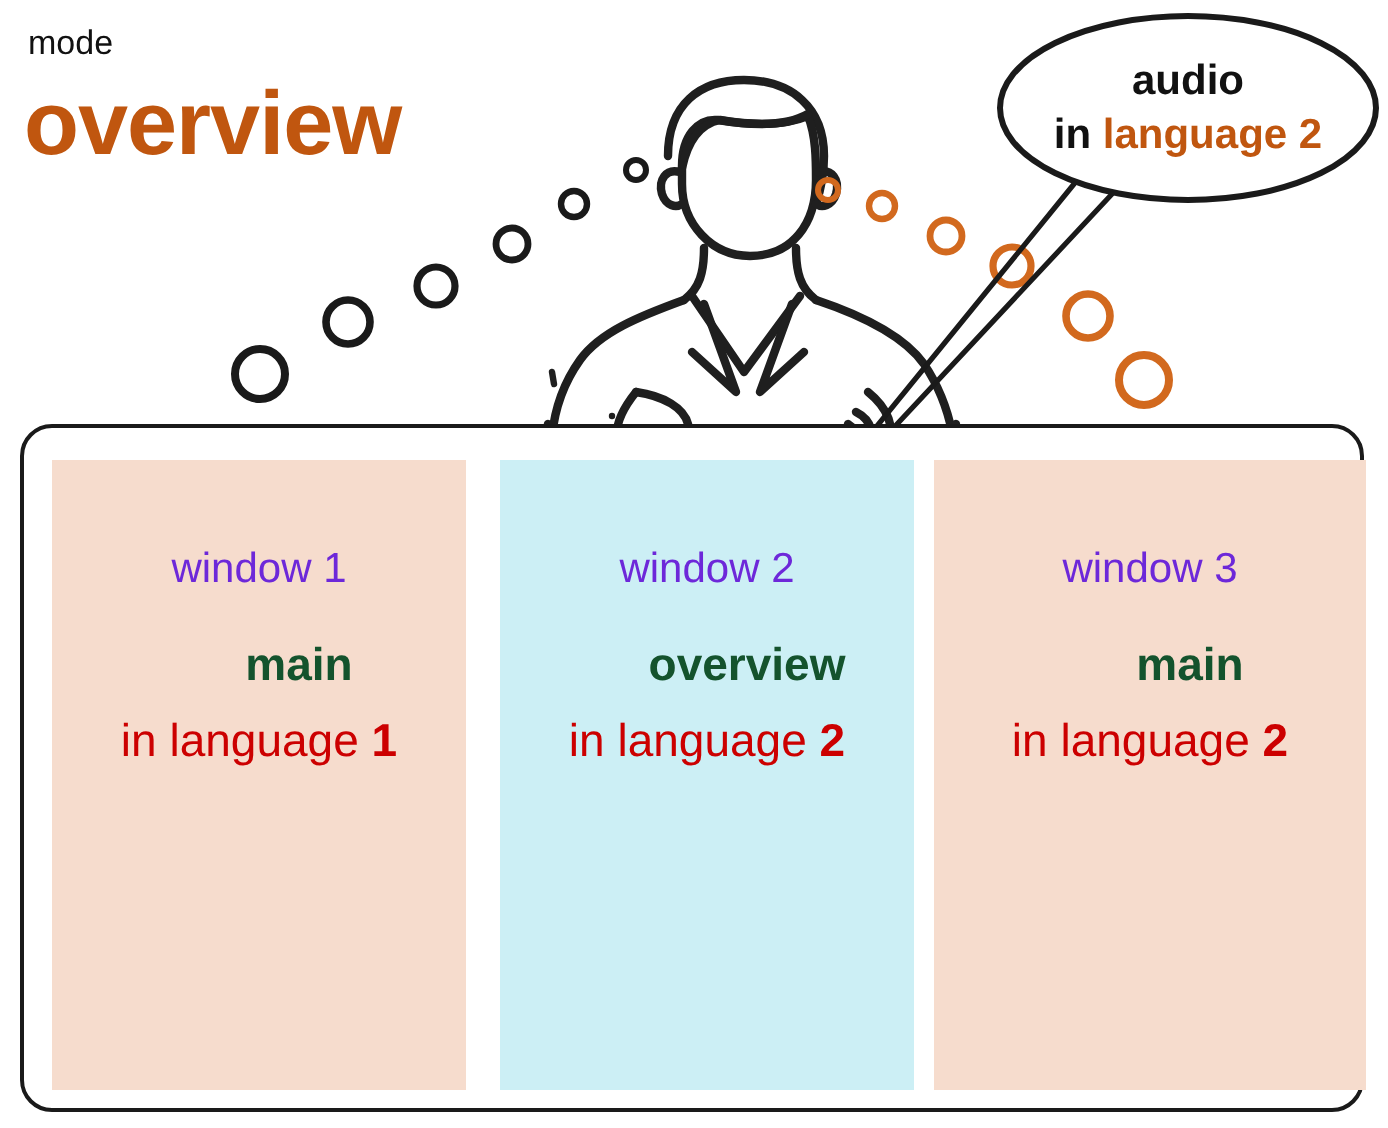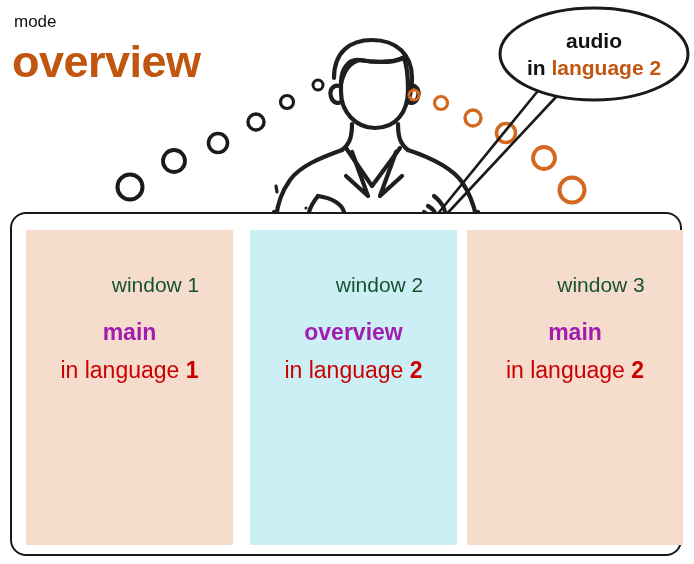--- a/index.html
+++ b/index.html
@@ -91,35 +91,35 @@
   .panel-3 { left: 455px; width: 216px; background: #F6DCCD; }
 
   .panel-title {
     position: absolute;
     top: 42px;
     left: 0;
     width: 100%;
     text-align: center;
     font-size: 21px;
     line-height: 25px;
-    color: #14532d;
-    white-space: nowrap;
-    padding-left: 26px;
+    color: #6d28d9;
+    white-space: nowrap;
   }
   .panel-kind {
     position: absolute;
     top: 88px;
     left: 0;
     width: 100%;
     text-align: center;
     font-size: 23px;
     line-height: 28px;
     font-weight: bold;
-    color: #a21caf;
-    white-space: nowrap;
+    color: #14532d;
+    white-space: nowrap;
+    padding-left: 20px;
   }
   .panel-lang {
     position: absolute;
     top: 128px;
     left: 0;
     width: 100%;
     text-align: center;
     font-size: 23px;
     line-height: 24px;
     color: #CC0000;

